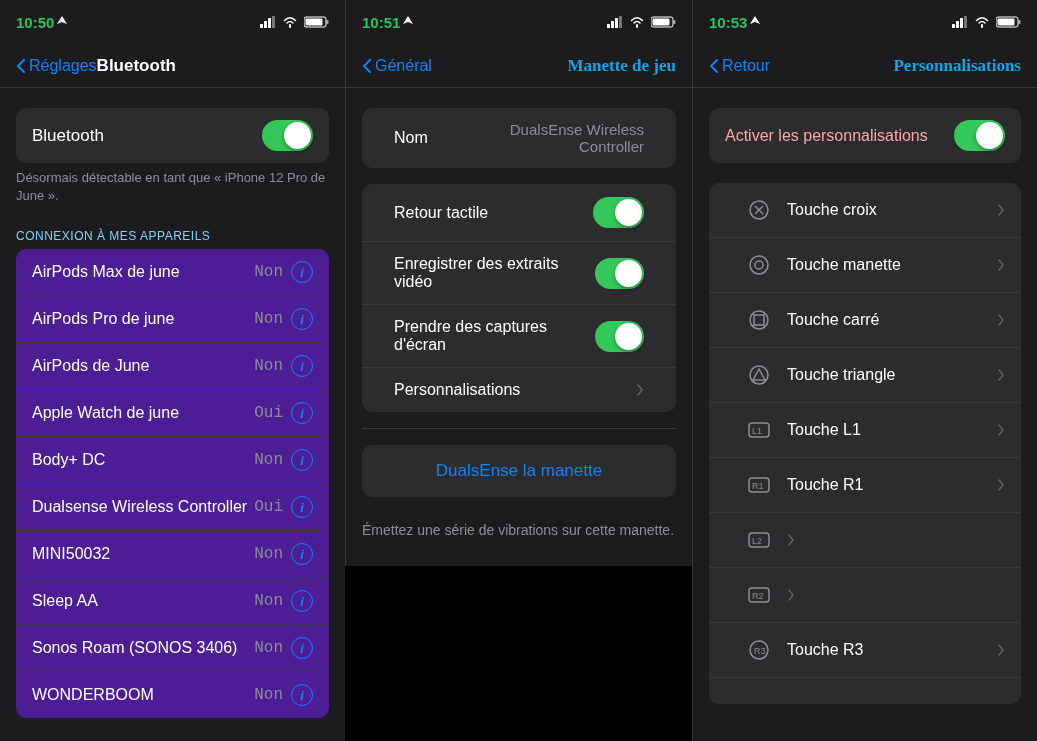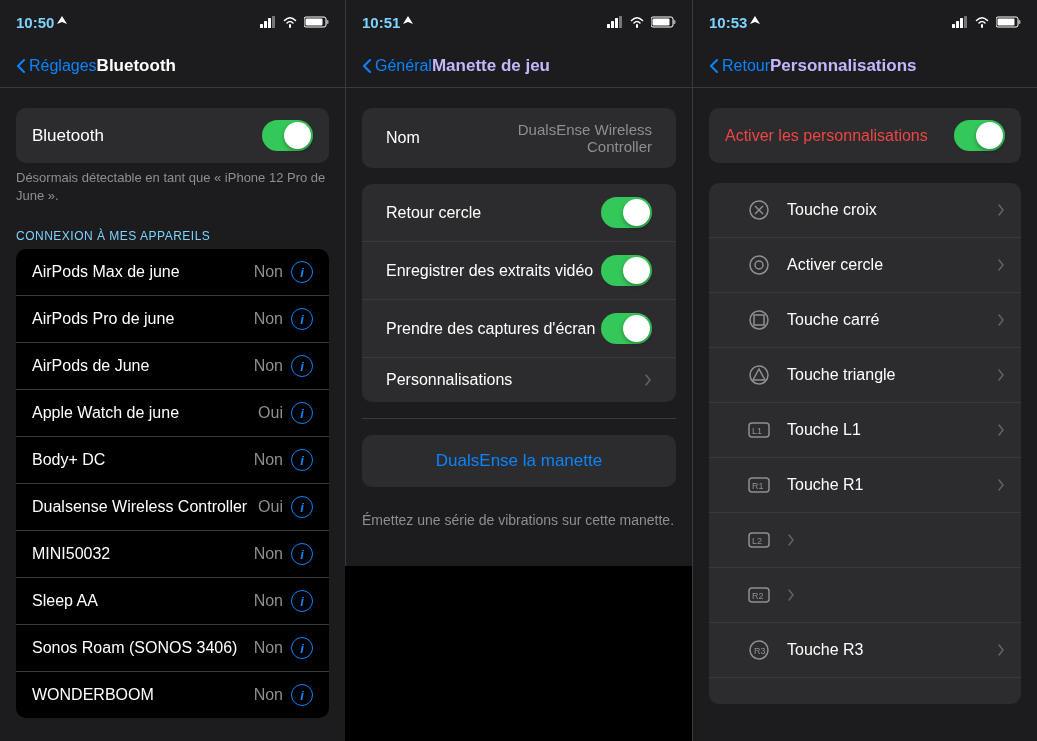--- a/index.html
+++ b/index.html
@@ -50,21 +50,21 @@
       height: 44px;
       display: flex;
       align-items: center;
       justify-content: space-between;
       padding: 0 16px;
       background: #1c1c1e;
     }
     .status-time {
       font-size: 15px;
       font-weight: 600;
-      color: #7dd3fc;
+      color: #22c55e;
       display: flex;
       align-items: center;
       gap: 3px;
     }
     .status-icons {
       display: flex;
       align-items: center;
       gap: 6px;
     }
 
@@ -80,24 +80,25 @@
     .nav-back {
       display: flex;
       align-items: center;
       gap: 3px;
       color: #0a84ff;
       font-size: 16px;
       cursor: pointer;
     }
     .nav-title {
       flex: 1;
-      text-align: left;
-      color: #c4b5fd;
+      text-align: right;
+      color: #0ea5e9;
       font-size: 17px;
       font-weight: 600;
+      font-family: Liberation Serif, serif;
     }
     .nav-title-left {
       font-size: 17px;
       font-weight: 700;
       color: #fff;
     }
 
     
     .content {
       flex: 1;
@@ -116,21 +117,21 @@
     .section-header {
       color: #7dd3fc;
       font-size: 12px;
       font-weight: 500;
       text-transform: uppercase;
       padding: 8px 16px 6px 16px;
       letter-spacing: 0.5px;
     }
 
     .list-group {
-      background: #000000;
+      background: #4c1d95;
       border-radius: 10px;
       margin: 0 16px 16px 16px;
       overflow: hidden;
     }
 
     .list-item {
       display: flex;
       align-items: center;
       justify-content: space-between;
       padding: 12px 16px;
@@ -145,20 +146,21 @@
       font-size: 16px;
     }
     .list-item-right {
       display: flex;
       align-items: center;
       gap: 8px;
     }
     .list-item-value {
       color: #8e8e93;
       font-size: 16px;
+      font-family: Liberation Mono, monospace;
     }
     .info-icon {
       width: 22px;
       height: 22px;
       border-radius: 50%;
       border: 1.5px solid #0a84ff;
       display: flex;
       align-items: center;
       justify-content: center;
       color: #0a84ff;
@@ -232,21 +234,21 @@
     .perso-toggle-row {
       display: flex;
       align-items: center;
       justify-content: space-between;
       padding: 12px 16px;
       background: #2c2c2e;
       border-radius: 10px;
       margin: 0 16px 20px 16px;
     }
     .perso-label {
-      color: #ef4444;
+      color: #fca5a5;
       font-size: 16px;
     }
 
     .perso-list-group {
       background: #2c2c2e;
       border-radius: 10px;
       margin: 0 16px 0 16px;
       overflow: hidden;
     }
     .perso-item {
@@ -281,21 +283,21 @@
       background: #2c2c2e;
       border-radius: 10px;
       margin: 0 16px 16px 16px;
       overflow: hidden;
     }
 
     .manette-item {
       display: flex;
       align-items: center;
       justify-content: space-between;
-      padding: 13px 24px;
+      padding: 13px 32px;
       border-bottom: 1px solid #3a3a3c;
     }
     .manette-item:last-child { border-bottom: none; }
   </style>
 </head>
 <body>
 
 <div class="panel-bluetooth">
 
   <div class="status-bar">
@@ -472,21 +474,21 @@
 
     <div class="manette-group">
       <div class="manette-item">
         <span class="manette-label">Nom</span>
         <span class="manette-value">DualsEnse Wireless Controller</span>
       </div>
     </div>
 
     <div class="manette-group">
       <div class="manette-item">
-        <span class="manette-label">Retour cercle</span>
+        <span class="manette-label">Retour tactile</span>
         <div class="toggle">
             <div class="toggle-knob"></div>
           </div>
       </div>
       <div class="manette-item">
         <span class="manette-label">Enregistrer des extraits vidéo</span>
         <div class="toggle">
             <div class="toggle-knob"></div>
           </div>
       </div>
@@ -576,21 +578,21 @@
             <path d="M2 2 L6 7 L2 12" stroke="#636366" stroke-width="1.5" fill="none" stroke-linecap="round"></path>
           </svg>
   </div>
         <div class="perso-item">
     <div class="perso-item-icon">
             <svg width="20" height="20" viewBox="0 0 20 20">
               <circle cx="10" cy="10" r="9" stroke="#8e8e93" stroke-width="1.5" fill="none"></circle>
               <circle cx="10" cy="10" r="4" stroke="#8e8e93" stroke-width="1.5" fill="none"></circle>
             </svg>
           </div>
-    <span class="perso-item-label">Activer cercle</span>
+    <span class="perso-item-label">Touche manette</span>
     <svg width="8" height="14" viewBox="0 0 8 14">
             <path d="M2 2 L6 7 L2 12" stroke="#636366" stroke-width="1.5" fill="none" stroke-linecap="round"></path>
           </svg>
   </div>
         <div class="perso-item">
     <div class="perso-item-icon">
             <svg width="20" height="20" viewBox="0 0 20 20">
               <circle cx="10" cy="10" r="9" stroke="#8e8e93" stroke-width="1.5" fill="none"></circle>
               <rect x="5" y="5" width="10" height="10" stroke="#8e8e93" stroke-width="1.5" fill="none"></rect>
             </svg>

